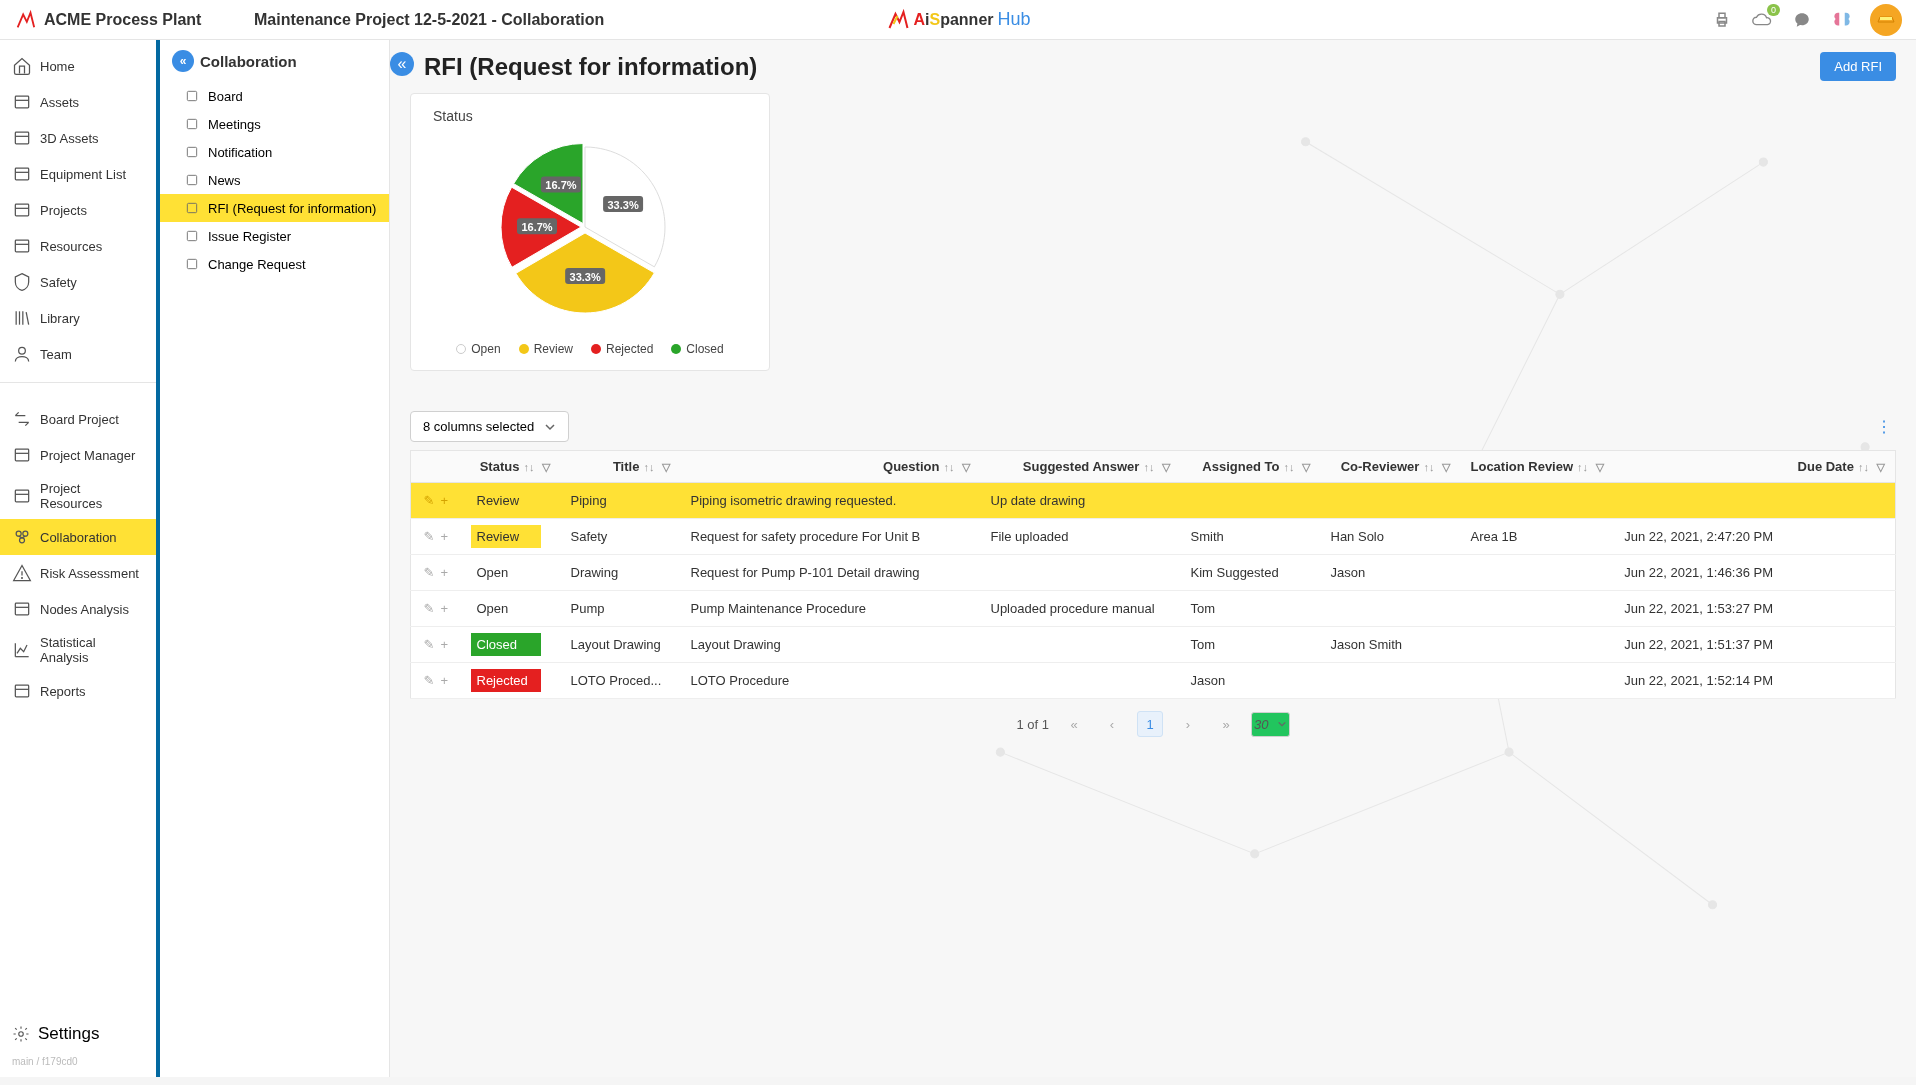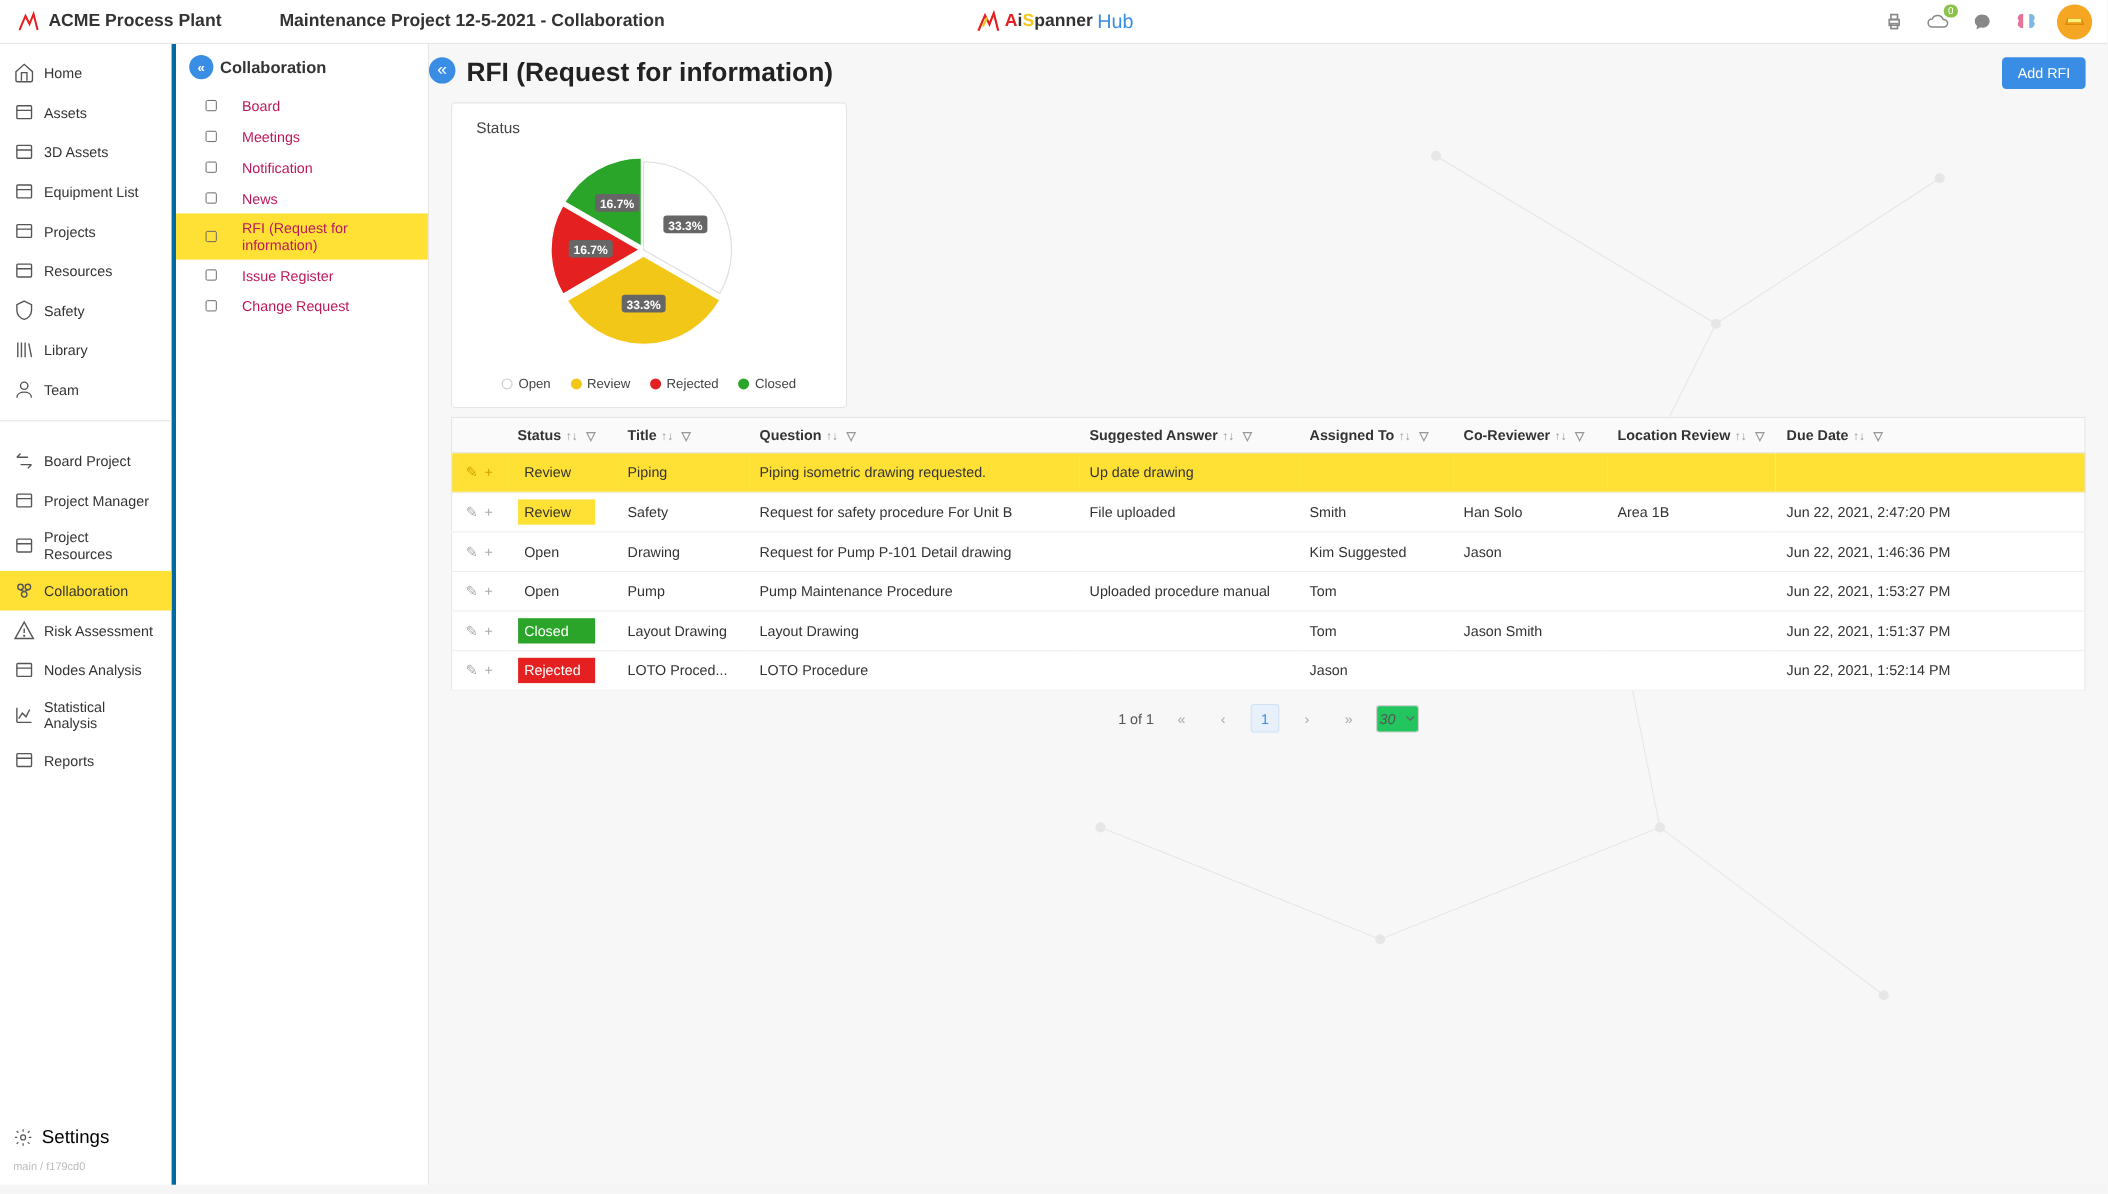--- a/index.html
+++ b/index.html
@@ -30,21 +30,21 @@
 .sidebar .nav-item .nav-icon { width: 20px; height: 20px; display: flex; align-items: center; justify-content: center; color: #555; flex-shrink: 0; }
 .sidebar .spacer { flex: 1; }
 .sidebar .separator { border-top: 1px solid #e5e5e5; margin: 10px 0; }
 .sidebar .settings-row { padding: 8px 12px; display: flex; align-items: center; gap: 8px; font-size: 17px; cursor: pointer; }
 .sidebar .build-info { font-size: 10px; color: #bbb; padding: 4px 12px 10px; }
 
 
 .sub-sidebar { width: 230px; background: #fff; border-right: 1px solid #e5e5e5; position: relative; }
 .sub-sidebar .sub-header { display: flex; align-items: center; gap: 6px; padding: 10px 12px; font-size: 15px; font-weight: 600; color: #333; }
 .sub-sidebar .collapse-btn { width: 22px; height: 22px; border-radius: 50%; background: #3a8de4; color: #fff; display: flex; align-items: center; justify-content: center; cursor: pointer; font-size: 12px; }
-.sub-sidebar .sub-item { display: flex; align-items: center; gap: 20px; padding: 6px 12px 6px 24px; font-size: 13px; color: #be185d; cursor: pointer; }
+.sub-sidebar .sub-item { display: flex; align-items: center; gap: 8px; padding: 6px 12px 6px 24px; font-size: 13px; color: #000000; cursor: pointer; }
 .sub-sidebar .sub-item.active { background: #ffe135; }
 .sub-sidebar .sub-item .sub-icon { width: 16px; height: 16px; color: #666; flex-shrink: 0; display: flex; align-items: center; justify-content: center; }
 
 
 .main { flex: 1; overflow-y: auto; position: relative; padding: 12px 20px; background: #f7f7f7; }
 .main .bg-decoration { position: absolute; inset: 0; opacity: 0.15; pointer-events: none; z-index: 0; }
 .main > * { position: relative; z-index: 1; }
 .main .collapse-left { position: absolute; left: 0; top: 12px; width: 24px; height: 24px; border-radius: 50%; background: #3a8de4; color: #fff; display: flex; align-items: center; justify-content: center; cursor: pointer; z-index: 2; }
 
 .main .title-row { display: flex; align-items: center; justify-content: space-between; padding-left: 14px; }
@@ -59,21 +59,21 @@
 .chart-card .legend .leg-item { display: flex; align-items: center; gap: 5px; }
 .chart-card .legend .swatch { width: 10px; height: 10px; border-radius: 50%; }
 .chart-card .legend .swatch.open { background: #fff; border: 1px solid #ccc; }
 
 
 .table-toolbar { display: flex; align-items: center; margin-top: 40px; }
 .table-toolbar .col-select { background: #fff; border: 1px solid #d0d0d0; border-radius: 4px; padding: 7px 12px; font-size: 13px; cursor: pointer; display: flex; align-items: center; gap: 10px; }
 .table-toolbar .more-btn { margin-left: auto; width: 24px; height: 24px; display: flex; align-items: center; justify-content: center; cursor: pointer; color: #3a8de4; }
 
 .data-table { width: 100%; margin-top: 8px; background: #fff; border: 1px solid #e5e5e5; border-collapse: collapse; font-size: 13px; }
-.data-table th { background: #fafafa; text-align: left; padding: 8px 10px; font-weight: 600; color: #333; border-bottom: 1px solid #e5e5e5; white-space: nowrap; }
+.data-table th { background: #fafafa; text-align: right; padding: 8px 10px; font-weight: 600; color: #333; border-bottom: 1px solid #e5e5e5; white-space: nowrap; }
 .data-table th .sort-icons, .data-table th .filter-icon { color: #999; margin-left: 4px; font-size: 11px; cursor: pointer; }
 .data-table td { padding: 6px 10px; border-bottom: 1px solid #eee; color: #333; }
 .data-table tr.highlight td { background: #ffe135; }
 .data-table .action-col { width: 50px; text-align: center; }
 .data-table .action-icons { color: #aaa; display: flex; gap: 6px; justify-content: center; }
 .data-table tr.highlight .action-icons { color: #d4a300; }
 .data-table .status-cell { width: 90px; }
 .data-table .status-pill { padding: 4px 6px; display: inline-block; min-width: 70px; }
 .status-review { background: #ffe135; color: #333; }
 .status-open { color: #333; }
@@ -451,20 +451,29 @@
             <span class="swatch" style="background: rgb(228, 32, 32);"></span>
             <span>Rejected</span>
           </div>
           <div class="leg-item">
             <span class="swatch" style="background: rgb(42, 165, 42);"></span>
             <span>Closed</span>
           </div>
         </div>
     </div>
 
+    <div class="table-toolbar">
+      <div class="col-select">
+        <span>8 columns selected</span>
+        <svg width="12" height="12" viewBox="0 0 12 12">
+            <path d="M2 4l4 4 4-4" fill="none" stroke="#666" stroke-width="1.5"></path>
+          </svg>
+      </div>
+      <div class="more-btn">⋮</div>
+    </div>
 
     <table class="data-table">
       <thead>
           <tr id="table-headers">
             <th class="action-col"></th>
             <th style="width: 100px;"><span>Status</span><span class="sort-icons">↑↓</span> <span class="filter-icon">▽</span></th>
             <th style="width: 120px;"><span>Title</span><span class="sort-icons">↑↓</span> <span class="filter-icon">▽</span></th>
             <th style="width: 300px;"><span>Question</span><span class="sort-icons">↑↓</span> <span class="filter-icon">▽</span></th>
             <th style="width: 200px;"><span>Suggested Answer</span><span class="sort-icons">↑↓</span> <span class="filter-icon">▽</span></th>
             <th style="width: 140px;"><span>Assigned To</span><span class="sort-icons">↑↓</span> <span class="filter-icon">▽</span></th>

